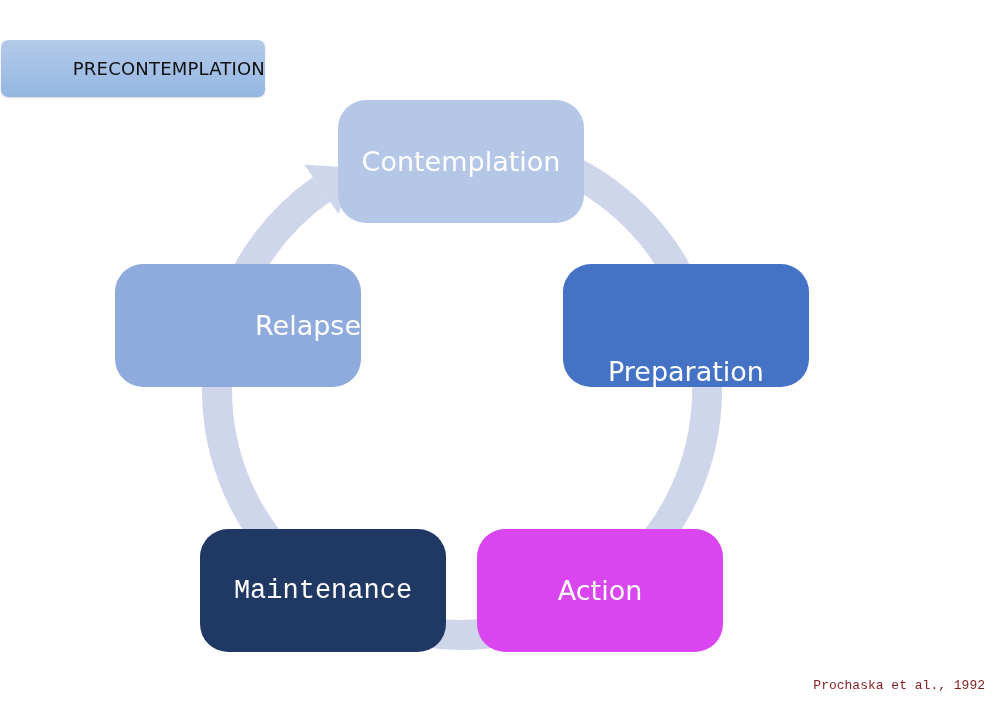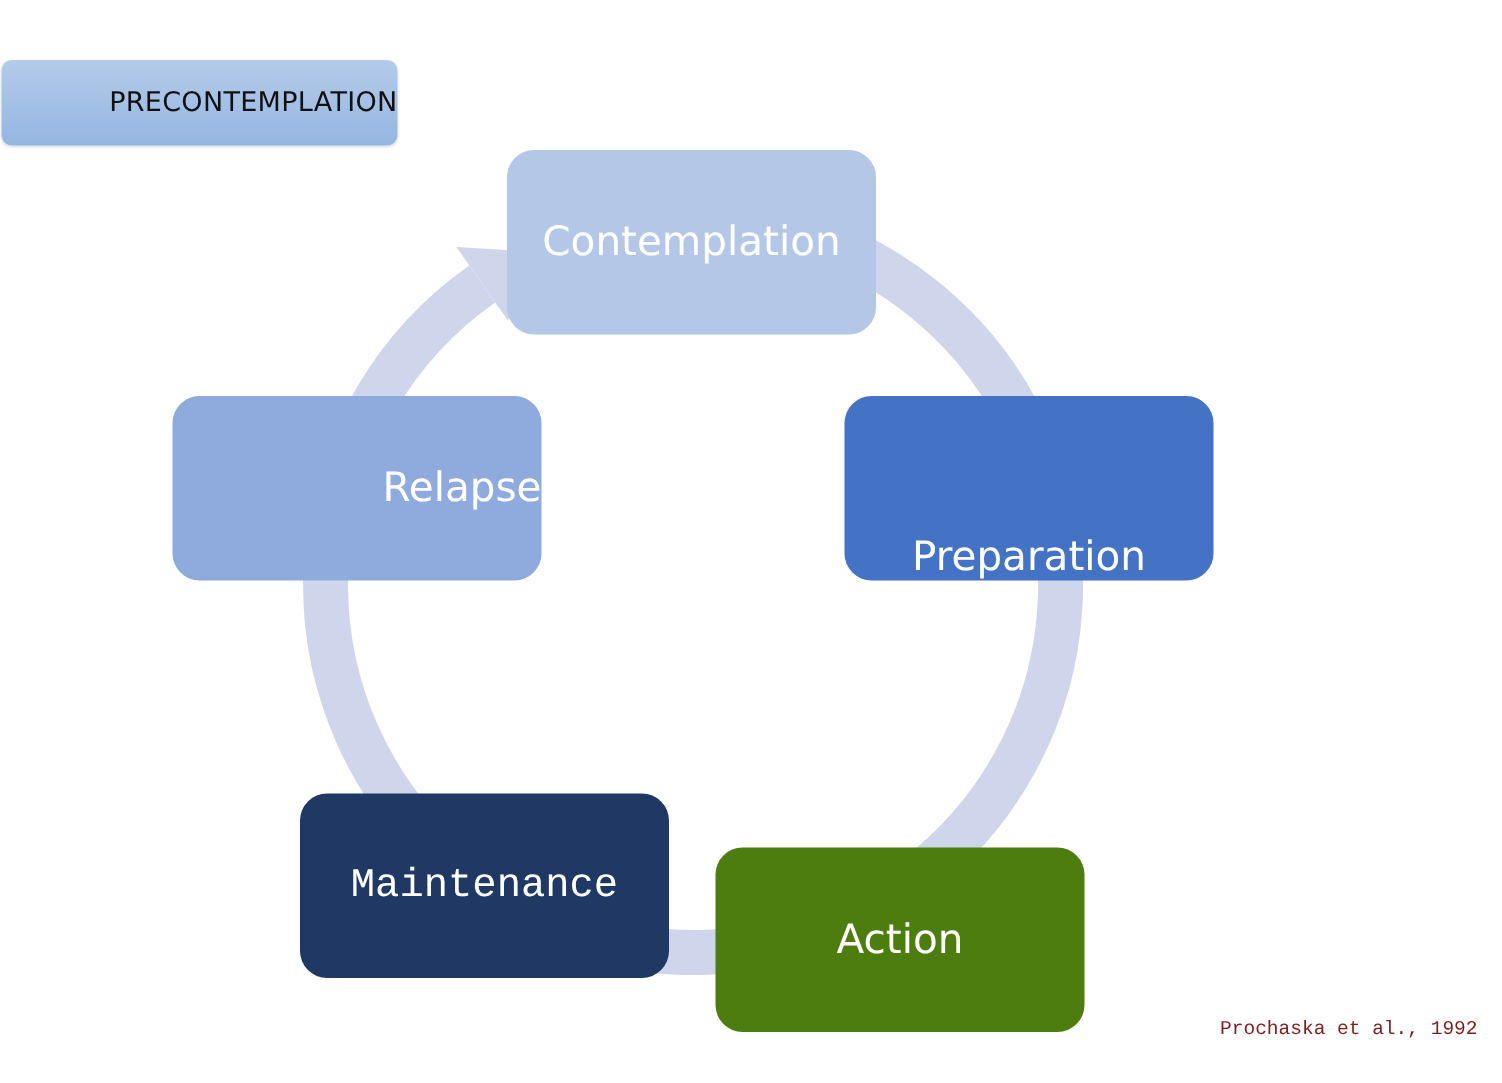--- a/index.html
+++ b/index.html
@@ -32,21 +32,21 @@
     }
     svg.cycle {
       position: absolute;
       left: 0;
       top: 0;
     }
     .stage {
       position: absolute;
       width: 246px;
       height: 123px;
-      border-radius: 18px;
+      border-radius: 28px;
       display: flex;
       align-items: center;
       justify-content: center;
       color: #ffffff;
       font-size: 27px;
     }
     .citation {
       position: absolute;
       right: 16px;
       top: 678px;
@@ -66,21 +66,21 @@
   <path id="cycle-ring" fill="none" stroke-width="30" stroke="#cfd5ea" d="M 525.4 153.3 A 245 245 0 1 1 321.5 189.3"></path>
   <polygon id="cycle-arrowhead" fill="#cfd5ea" points="304.3,164.7 352.6,167.5 338.7,213.9"></polygon>
 </svg>
 
 <div class="stage" id="stage-0" style="left: 338px; top: 100px; background: rgb(180, 199, 231);">
   <span>Contemplation</span>
 </div>
 <div class="stage" id="stage-1" style="left: 563px; top: 264px; background: rgb(68, 114, 196); align-items: flex-end;">
   <span>Preparation</span>
 </div>
-<div class="stage" id="stage-2" style="left: 477px; top: 529px; background: #4d7c0f; margin-top: 36px;">
+<div class="stage" id="stage-2" style="left: 477px; top: 529px; background: #d946ef;">
   <span>Action</span>
 </div>
 <div class="stage" id="stage-3" style="left: 200px; top: 529px; background: rgb(32, 56, 100); font-family: Liberation Mono, monospace;">
   <span>Maintenance</span>
 </div>
 <div class="stage" id="stage-4" style="left: 115px; top: 264px; background: rgb(143, 170, 220); justify-content: flex-end;">
   <span>Relapse</span>
 </div>
 
 <div class="citation">Prochaska et al., 1992</div>

